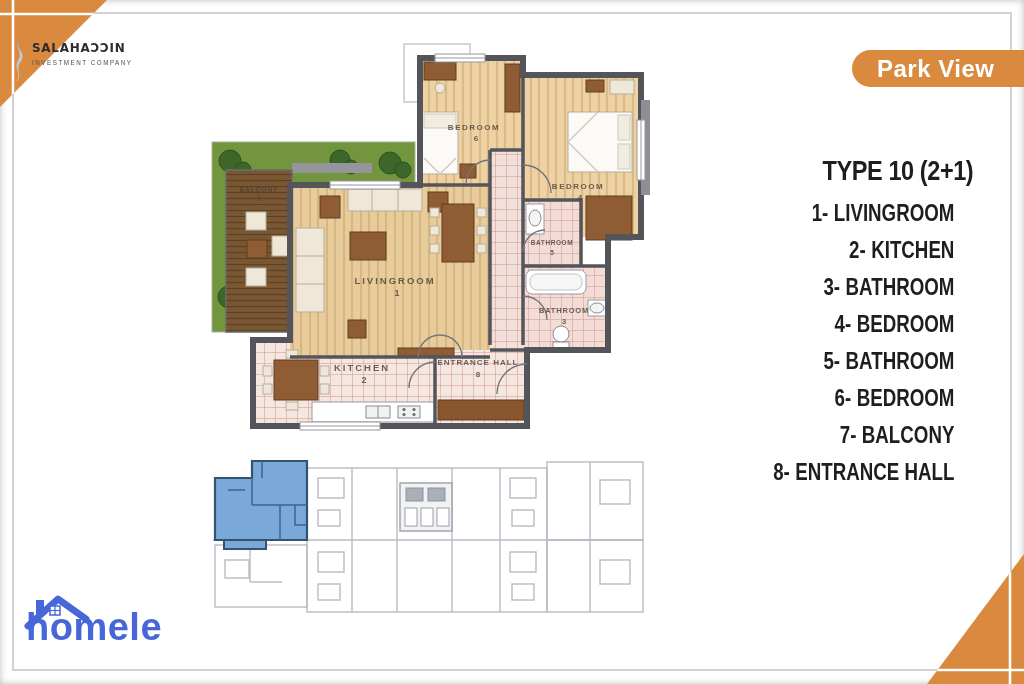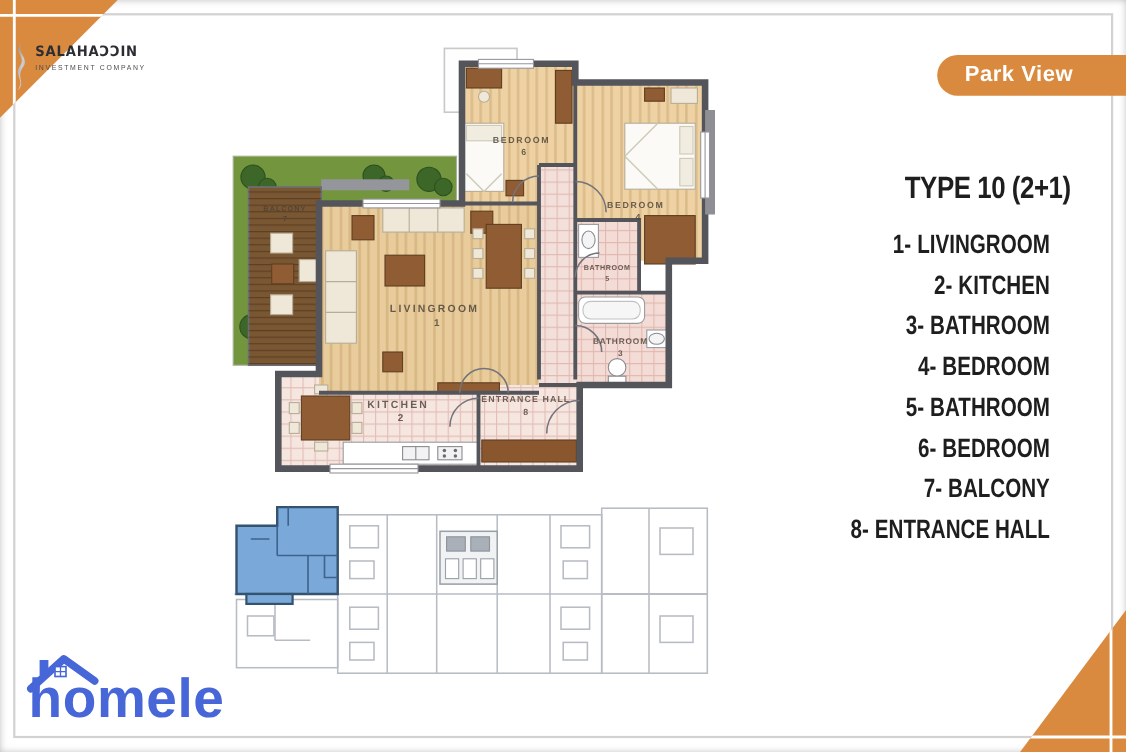--- a/index.html
+++ b/index.html
@@ -11,36 +11,36 @@
   .corner.br{right:0;bottom:0;}
 
   
   .brand{position:absolute;left:10px;top:40px;display:flex;align-items:flex-start;}
   .brand-text{margin-left:6px;}
   .brand-name{font-family:"DejaVu Sans",sans-serif;font-size:13px;font-weight:700;letter-spacing:.8px;color:#2c2c33;transform:scaleX(.92);transform-origin:left;}
   .brand-sub{font-size:6.6px;letter-spacing:1.6px;color:#4c4c52;margin-top:4px;transform:scaleX(.95);transform-origin:left;}
 
   
   .badge{position:absolute;right:0;top:50px;width:172px;height:37px;background:#d98a3e;border-radius:19px 0 0 19px;display:flex;align-items:center;}
-  .badge span{color:#ffffff;font-weight:700;font-size:20px;padding-left:25px;letter-spacing:.5px;}
+  .badge span{color:#ffffff;font-weight:700;font-size:24px;padding-left:25px;letter-spacing:.5px;}
 
   
   .panel{position:absolute;left:736px;top:155px;width:280px;color:#1e1e1e;text-align:right;}
   .panel-title{font-size:28px;font-weight:800;letter-spacing:-.5px;transform:scaleX(.84);transform-origin:left;margin-left:13px;}
-  .panel ul{list-style:none;margin:22px 0 0 0;padding:0;}
+  .panel ul{list-style:none;margin:12px 0 0 0;padding:0;}
   .panel li{height:37px;font-size:24px;font-weight:700;transform:scaleX(.78);transform-origin:left;white-space:nowrap;}
   .panel li .num{margin-right:7px;}
 
   
   .plan-svg{position:absolute;left:198px;top:36px;}
   .overview-svg{position:absolute;left:195px;top:450px;}
 
   
   .homele{position:absolute;left:26px;top:592px;width:160px;height:60px;}
-  .homele .word{position:absolute;left:0;top:14px;font-size:50px;font-weight:700;color:#4766d8;letter-spacing:.5px;}
+  .homele .word{position:absolute;left:0;top:14px;font-size:38px;font-weight:700;color:#4766d8;letter-spacing:.5px;}
   .homele svg{position:absolute;left:-2px;top:-2px;}
 
   text{font-family:"Liberation Sans",sans-serif;}
   .room-label{fill:#4a4036;font-weight:700;opacity:.8;}
 </style>
 </head>
 <body>
 
 <div class="page">
   <div class="card-border"></div>

